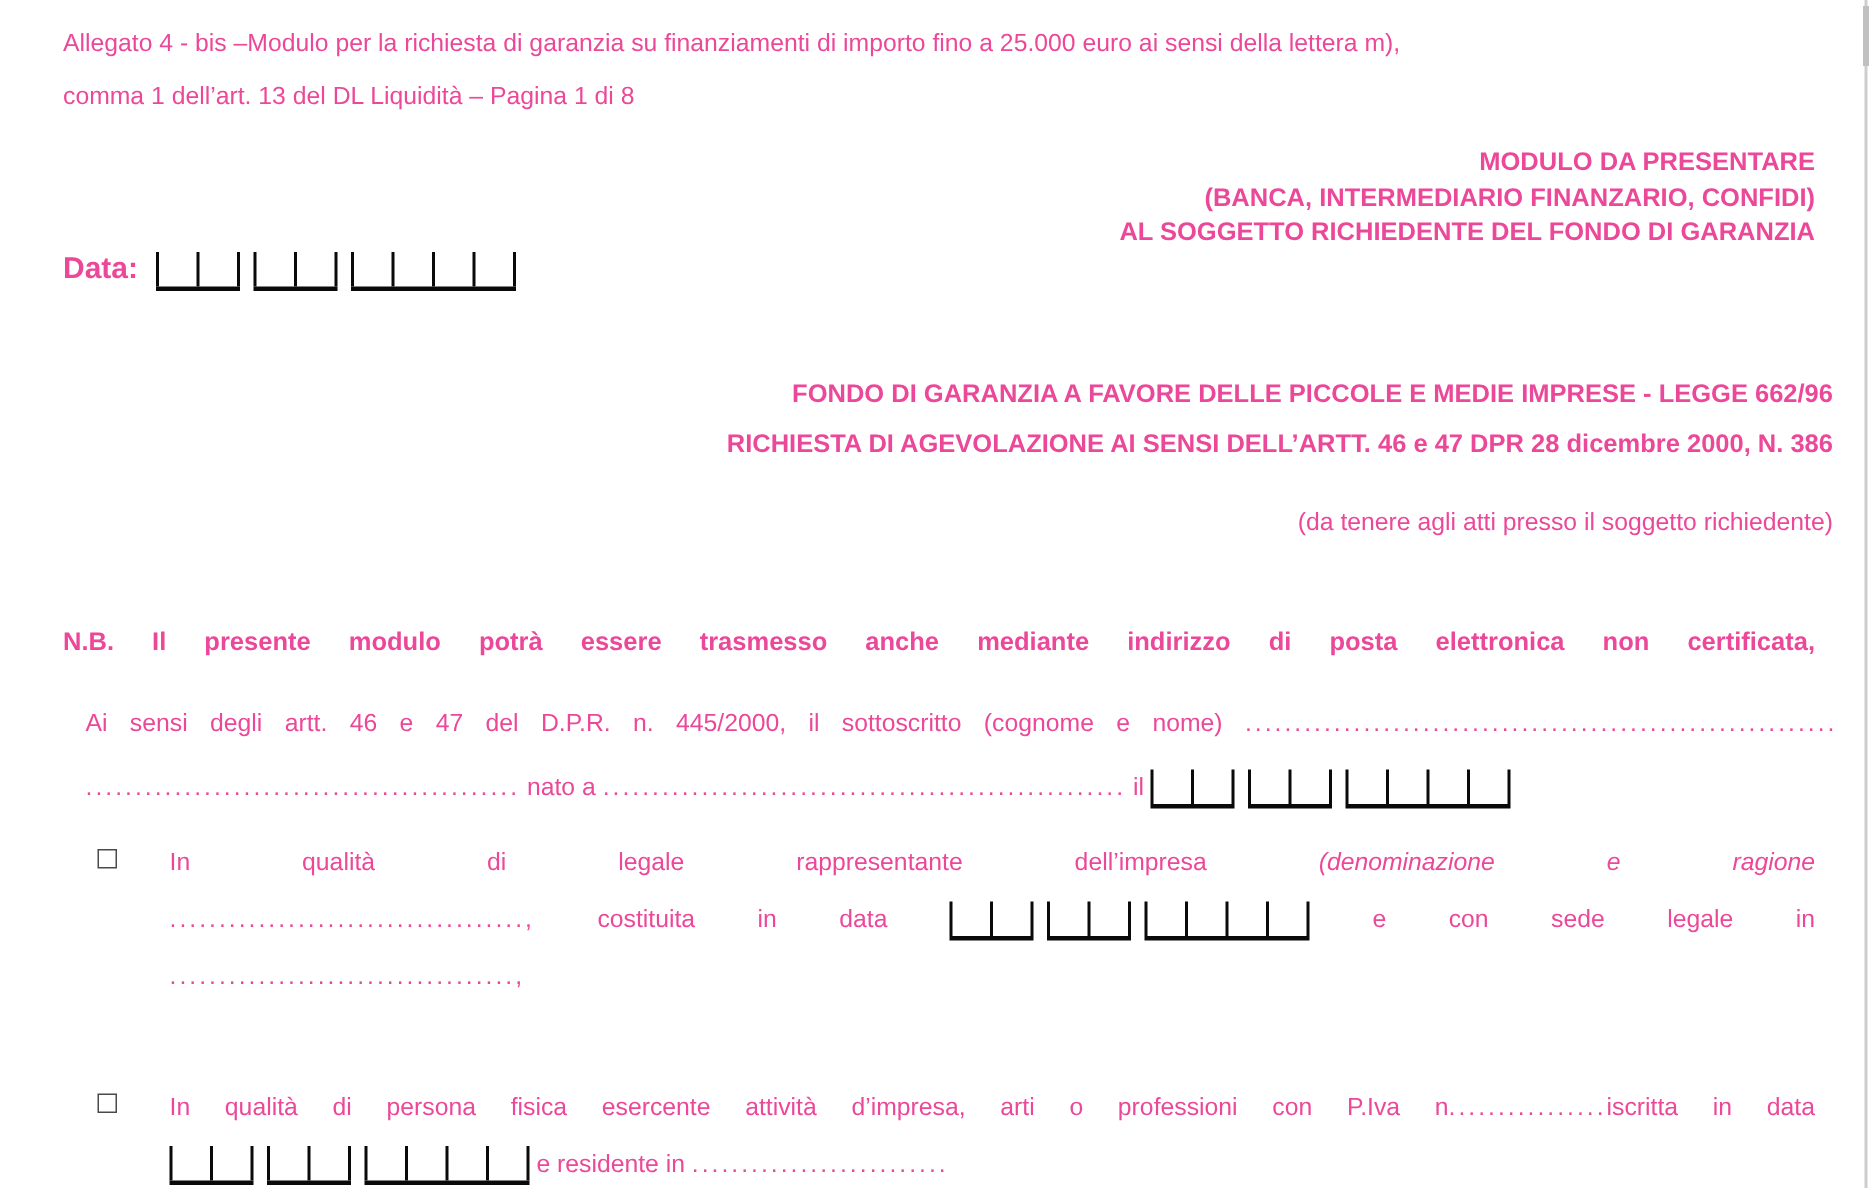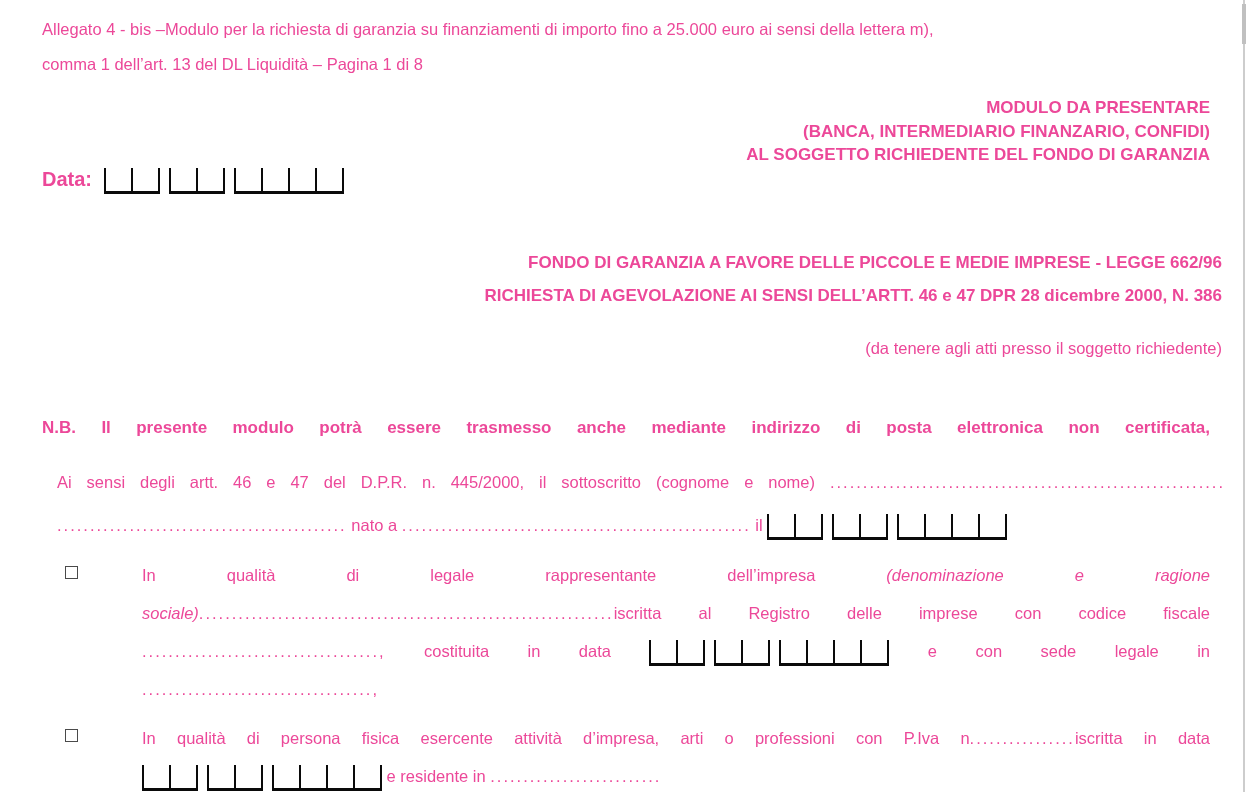--- a/index.html
+++ b/index.html
@@ -31,21 +31,21 @@
   .decl { left:57px; top:461px; width:1168px; line-height:43px; }
 
   .bullet { display:flex; left:65px; width:1145px; }
   .bullet1 { top:556px; }
   .bullet2 { top:719px; }
   .bullet .checkbox {
     flex:0 0 13px; width:13px; height:13px;
     border:1.5px solid #4a4a4a; margin-top:10px; margin-right:35px;
     box-sizing:border-box; background:#fff;
   }
-  .bullet .body { flex:1; line-height:38px;margin-left:29px; }
+  .bullet .body { flex:1; line-height:38px; }
 
   .j { text-align:justify; text-align-last:justify; }
 
   
   .comb { display:inline-flex; gap:9px; vertical-align:-6px; }
   .comb-group { display:inline-flex; border-bottom:3px solid #0a0a0a; }
   .comb-cell { width:25px; height:23px; border-left:2px solid #0a0a0a; }
   .comb-group .comb-cell:last-child { border-right:2px solid #0a0a0a; }
 
   .page-edge { right:4px; top:0; bottom:0; width:2px; background:#cdcdcd; }
@@ -114,21 +114,20 @@
             <span class="comb-cell"></span>
             <span class="comb-cell"></span>
           </span>
         </span></div>
   </div>
 
   <div class="abs bullet bullet1">
     <span class="checkbox"></span>
     <div class="body">
       <div class="j"><span>In qualità di legale rappresentante dell’impresa</span> <span class="it">(denominazione e ragione</span></div>
-      <div class="j"><span class="it">sociale)</span><span class="dots">...............................................................</span><span>iscritta al Registro delle imprese con codice fiscale</span></div>
       <div class="j"><span class="dots">....................................,</span> <span>costituita in data</span> <span class="comb">
             <span class="comb-group">
               <span class="comb-cell"></span>
               <span class="comb-cell"></span>
             </span>
             <span class="comb-group">
               <span class="comb-cell"></span>
               <span class="comb-cell"></span>
             </span>
             <span class="comb-group">

